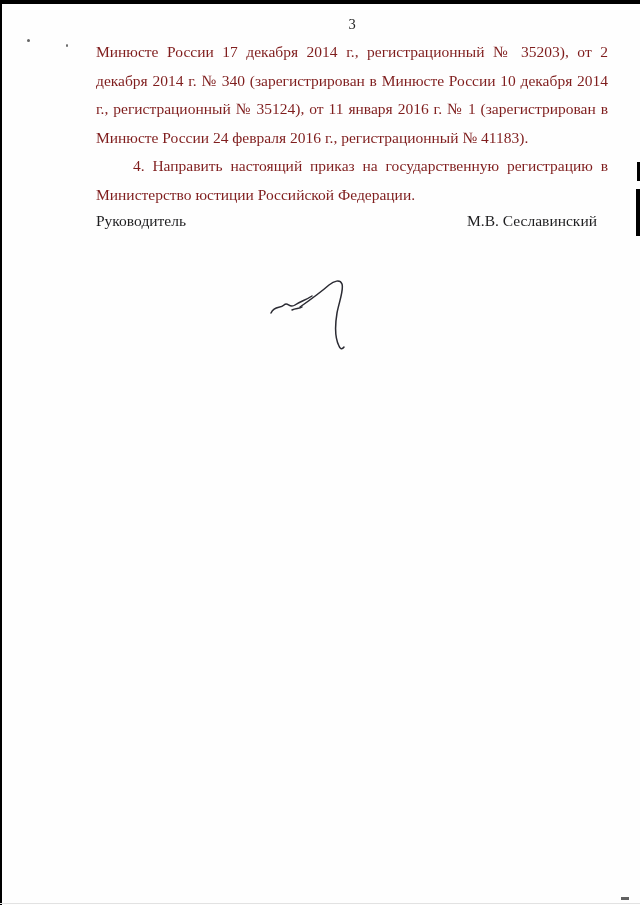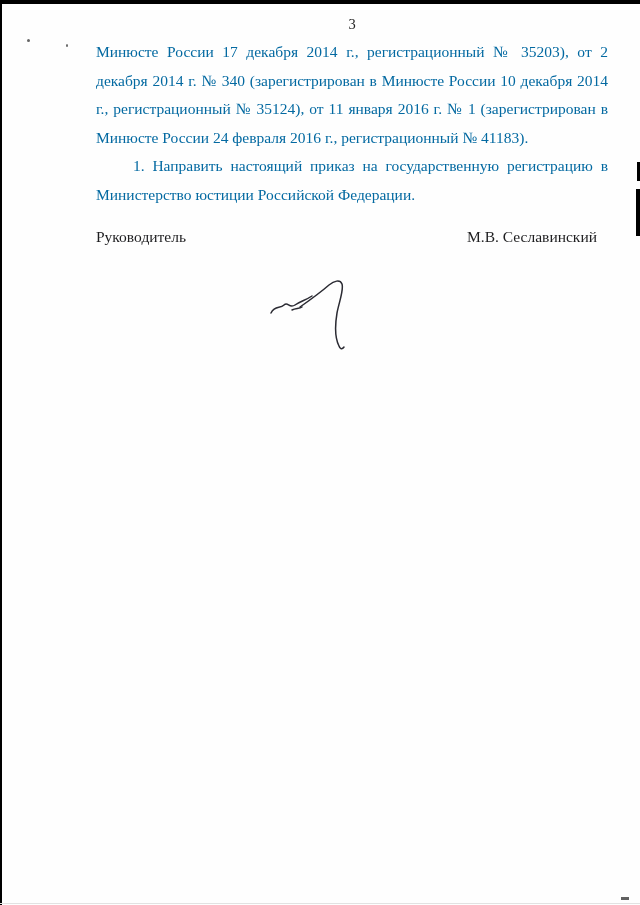--- a/index.html
+++ b/index.html
@@ -38,29 +38,29 @@
     text-align:center;
     font-size:14.5px;
     line-height:16px;
     margin-bottom:6px;
     color:#222;
   }
   .para {
     font-size:15.5px;
     line-height:28.6px;
     text-align:justify;
-    color:#0369a1;
+    color:#7f1d1d;
   }
   .para.indent { text-indent:37px; }
 
   .sig-row {
     display:flex;
     justify-content:space-between;
     align-items:baseline;
-    margin-top:18px;
+    margin-top:2px;
     padding-right:11px;
     font-size:15.5px;
     color:#1e1e20;
   }
   .signature-svg {
     position:absolute;
     left:266px;
     top:280px;
     width:118px;
     height:74px;
@@ -85,21 +85,21 @@
   <div class="artifact bottom-dash"></div>
   <div class="artifact bottom-hairline"></div>
   <div class="speck speck-1"></div>
   <div class="speck speck-2"></div>
 
   <div class="content">
     <div class="page-number">3</div>
 
     <p class="para">Минюсте России 17 декабря 2014 г., регистрационный № 35203), от 2 декабря 2014 г. № 340 (зарегистрирован в Минюсте России 10 декабря 2014 г., регистрационный № 35124), от 11 января 2016 г. № 1 (зарегистрирован в Минюсте России 24 февраля 2016 г., регистрационный № 41183).</p>
 
-    <p class="para indent">1. Направить настоящий приказ на государственную регистрацию в Министерство юстиции Российской Федерации.</p>
+    <p class="para indent">4. Направить настоящий приказ на государственную регистрацию в Министерство юстиции Российской Федерации.</p>
 
 
     <div class="sig-row">
       <span>Руководитель</span>
       <span>М.В. Сеславинский</span>
     </div>
   </div>
 
   <svg class="signature-svg" viewBox="0 0 118 74" xmlns="http://www.w3.org/2000/svg">
     <path d="M5 33 C 9 25 14 29 18 25 C 22 21 23 29 29 25 C 35 21 40 20 46 16"></path>

